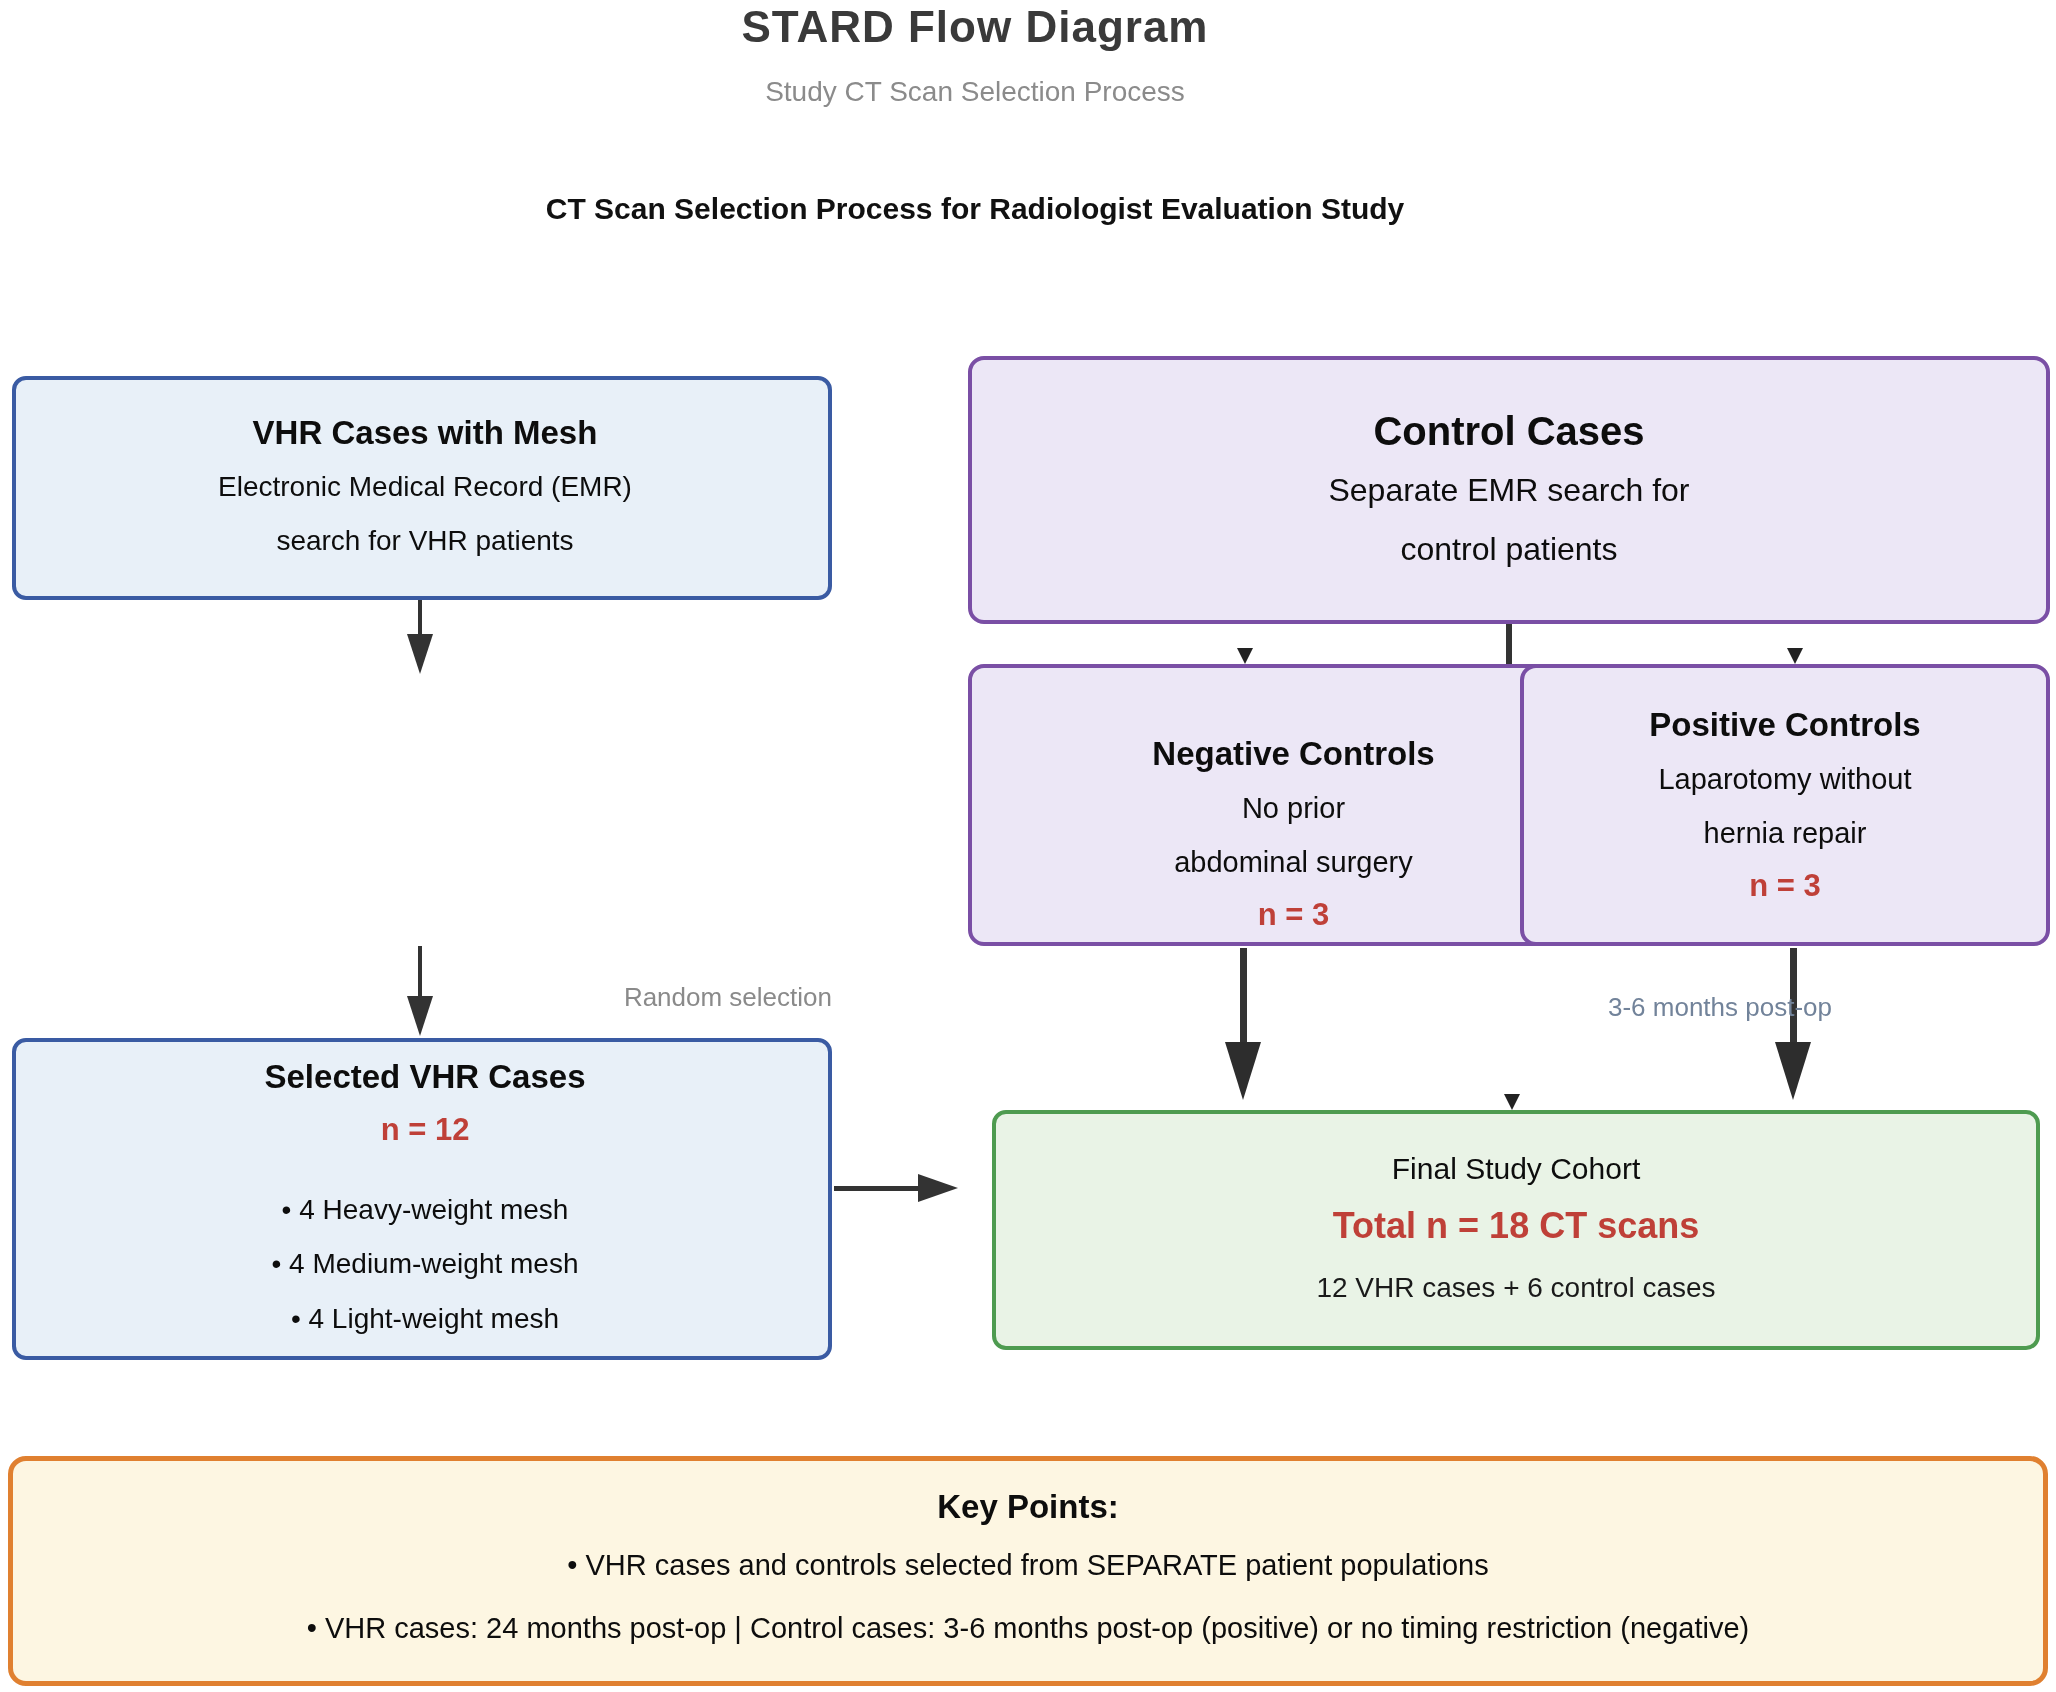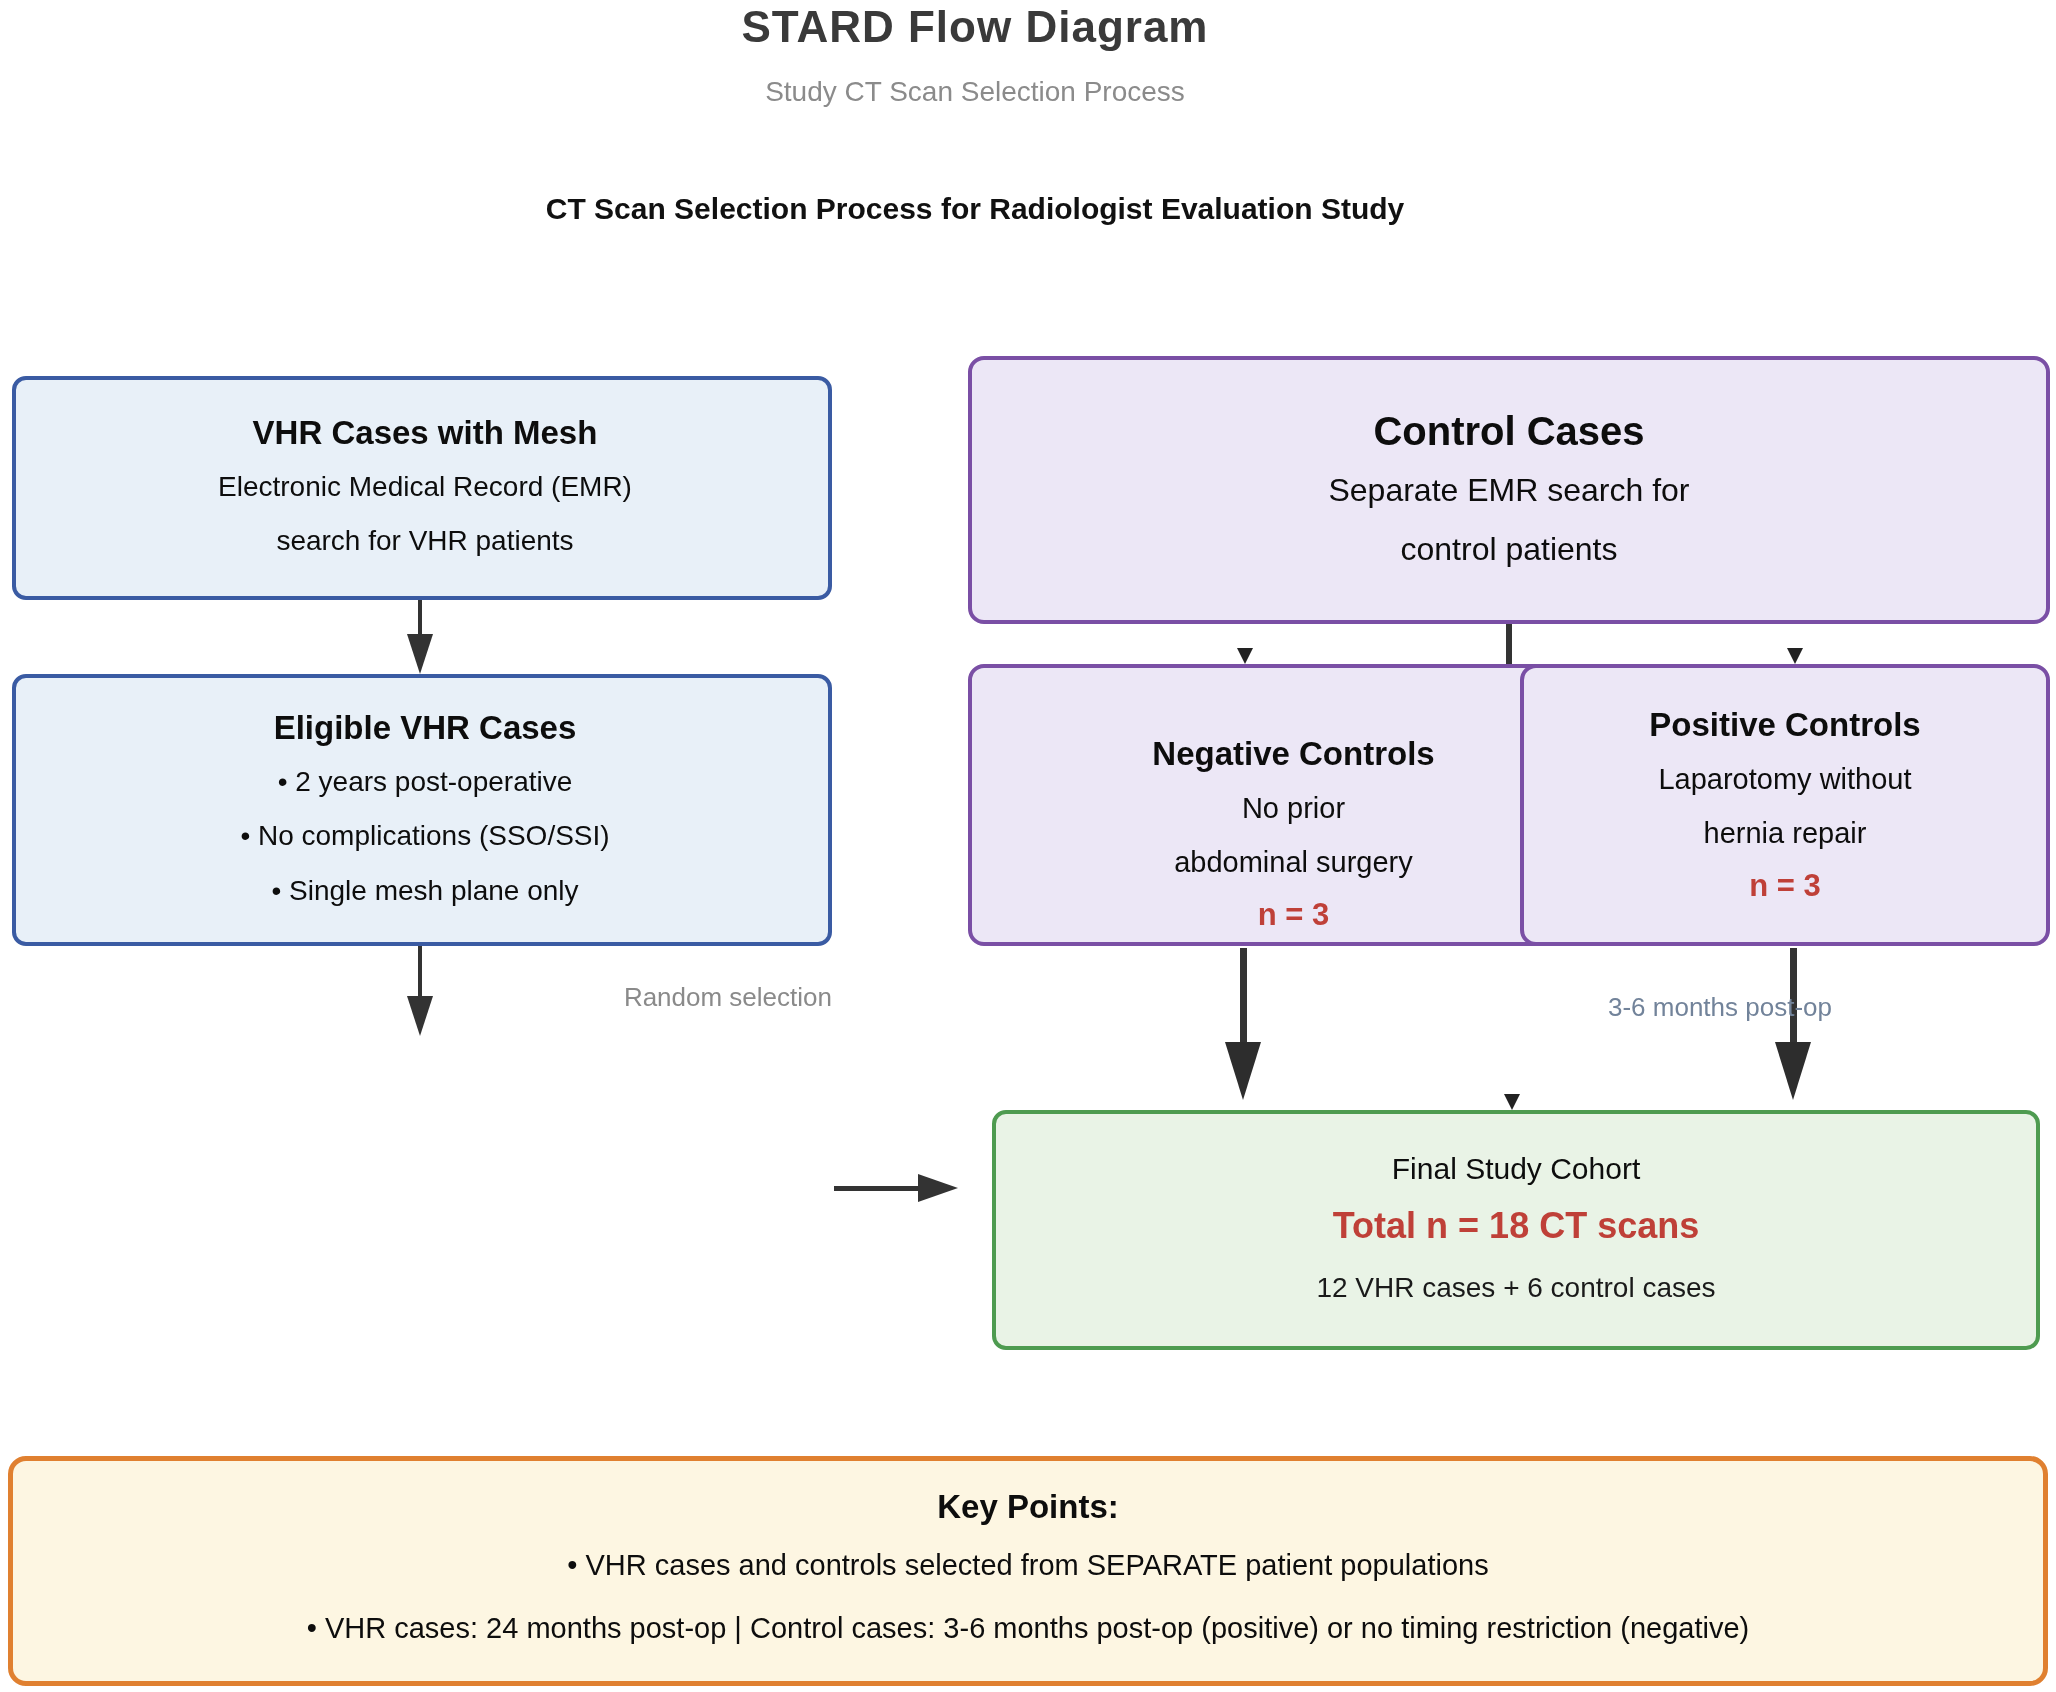--- a/index.html
+++ b/index.html
@@ -57,33 +57,35 @@
     <div class="t-blue-title">VHR Cases with Mesh</div>
     <div class="t-body">Electronic Medical Record (EMR)</div>
     <div class="t-body">search for VHR patients</div>
   </div>
 
   <div>
     <div class="vline" style="left:418px;top:600px;width:4px;height:36px;"></div>
     <div class="head-down" style="left:407px;top:634px;"></div>
   </div>
 
-  <div class="box box-blue" style="left:12px;top:674px;width:820px;height:272px;">
-    <div class="t-blue-title">Eligible VHR Cases</div>
-    <div class="t-body">• 2 years post-operative</div>
-    <div class="t-body">• No complications (SSO/SSI)</div>
-    <div class="t-body">• Single mesh plane only</div>
-  </div>
 
   <div>
     <div class="vline" style="left:418px;top:946px;width:4px;height:52px;"></div>
     <div class="head-down" style="left:407px;top:996px;"></div>
   </div>
   <div class="abs lbl-gray" style="left:500px;top:982px;width:332px;text-align:right;">Random selection</div>
 
+  <div class="box box-blue" style="left:12px;top:1038px;width:820px;height:322px;">
+    <div class="t-blue-title">Selected VHR Cases</div>
+    <div class="t-n">n = 12</div>
+    <div style="height:26px;"></div>
+    <div class="t-body">• 4 Heavy-weight mesh</div>
+    <div class="t-body">• 4 Medium-weight mesh</div>
+    <div class="t-body">• 4 Light-weight mesh</div>
+  </div>
 
   <div>
     <div class="hline" style="left:834px;top:1186px;width:86px;height:5px;"></div>
     <div class="head-right" style="left:918px;top:1174px;"></div>
   </div>
 
   <div class="box box-purple" style="left:968px;top:356px;width:1082px;height:268px;">
     <div class="t-control-title">Control Cases</div>
     <div class="t-control-body">Separate EMR search for</div>
     <div class="t-control-body">control patients</div>

